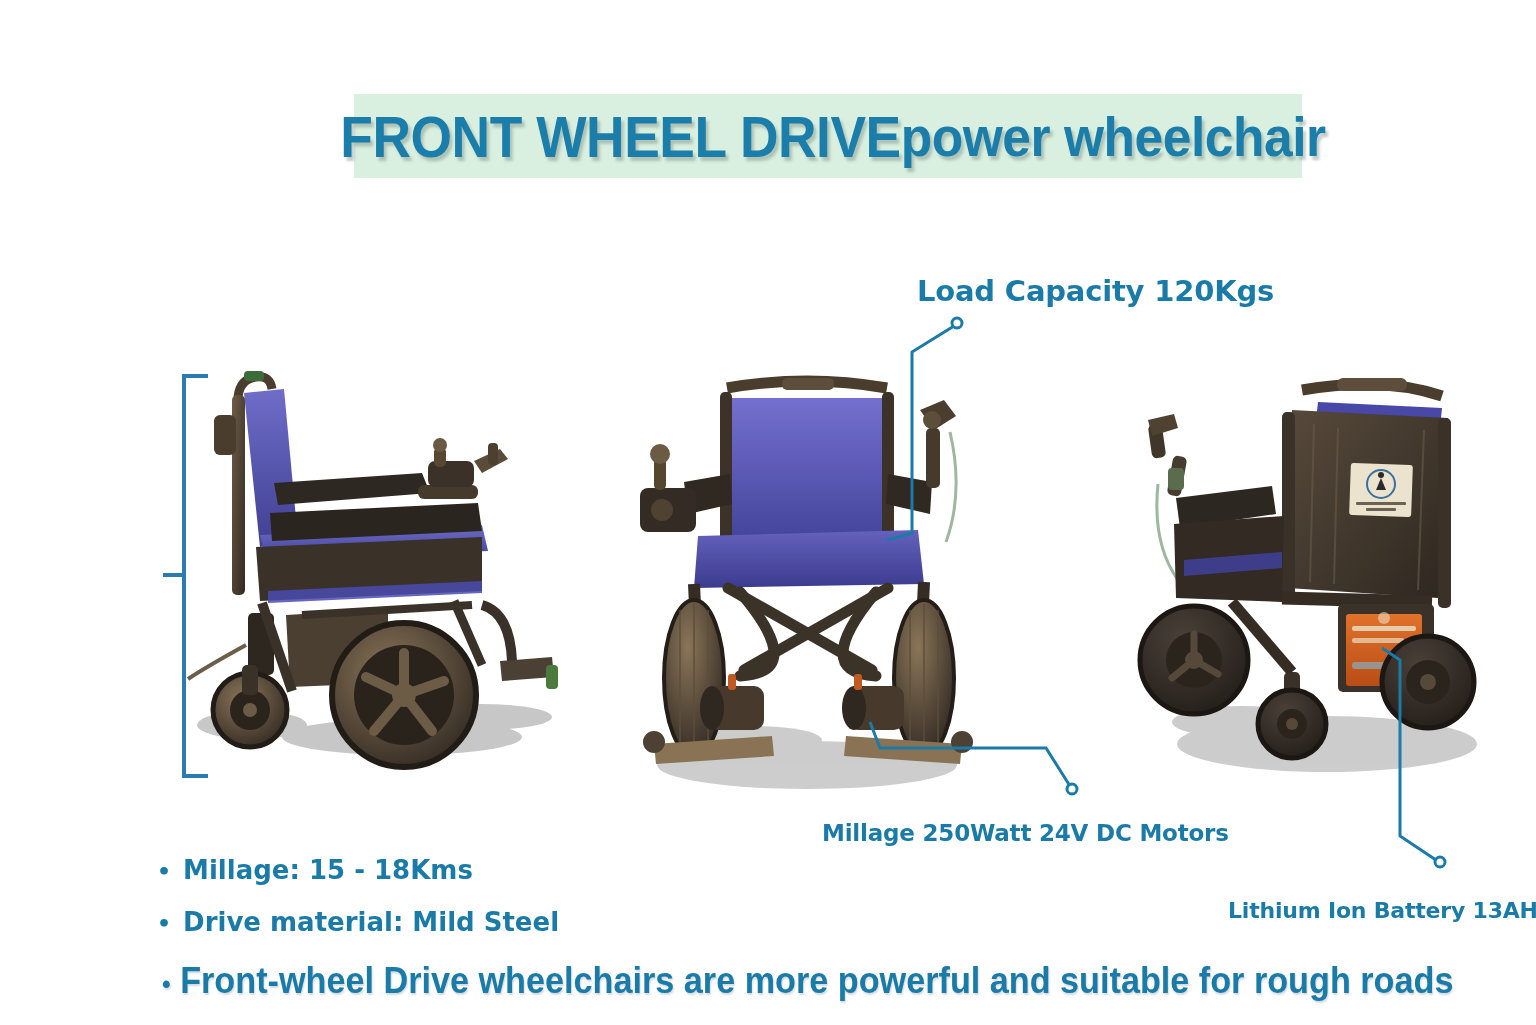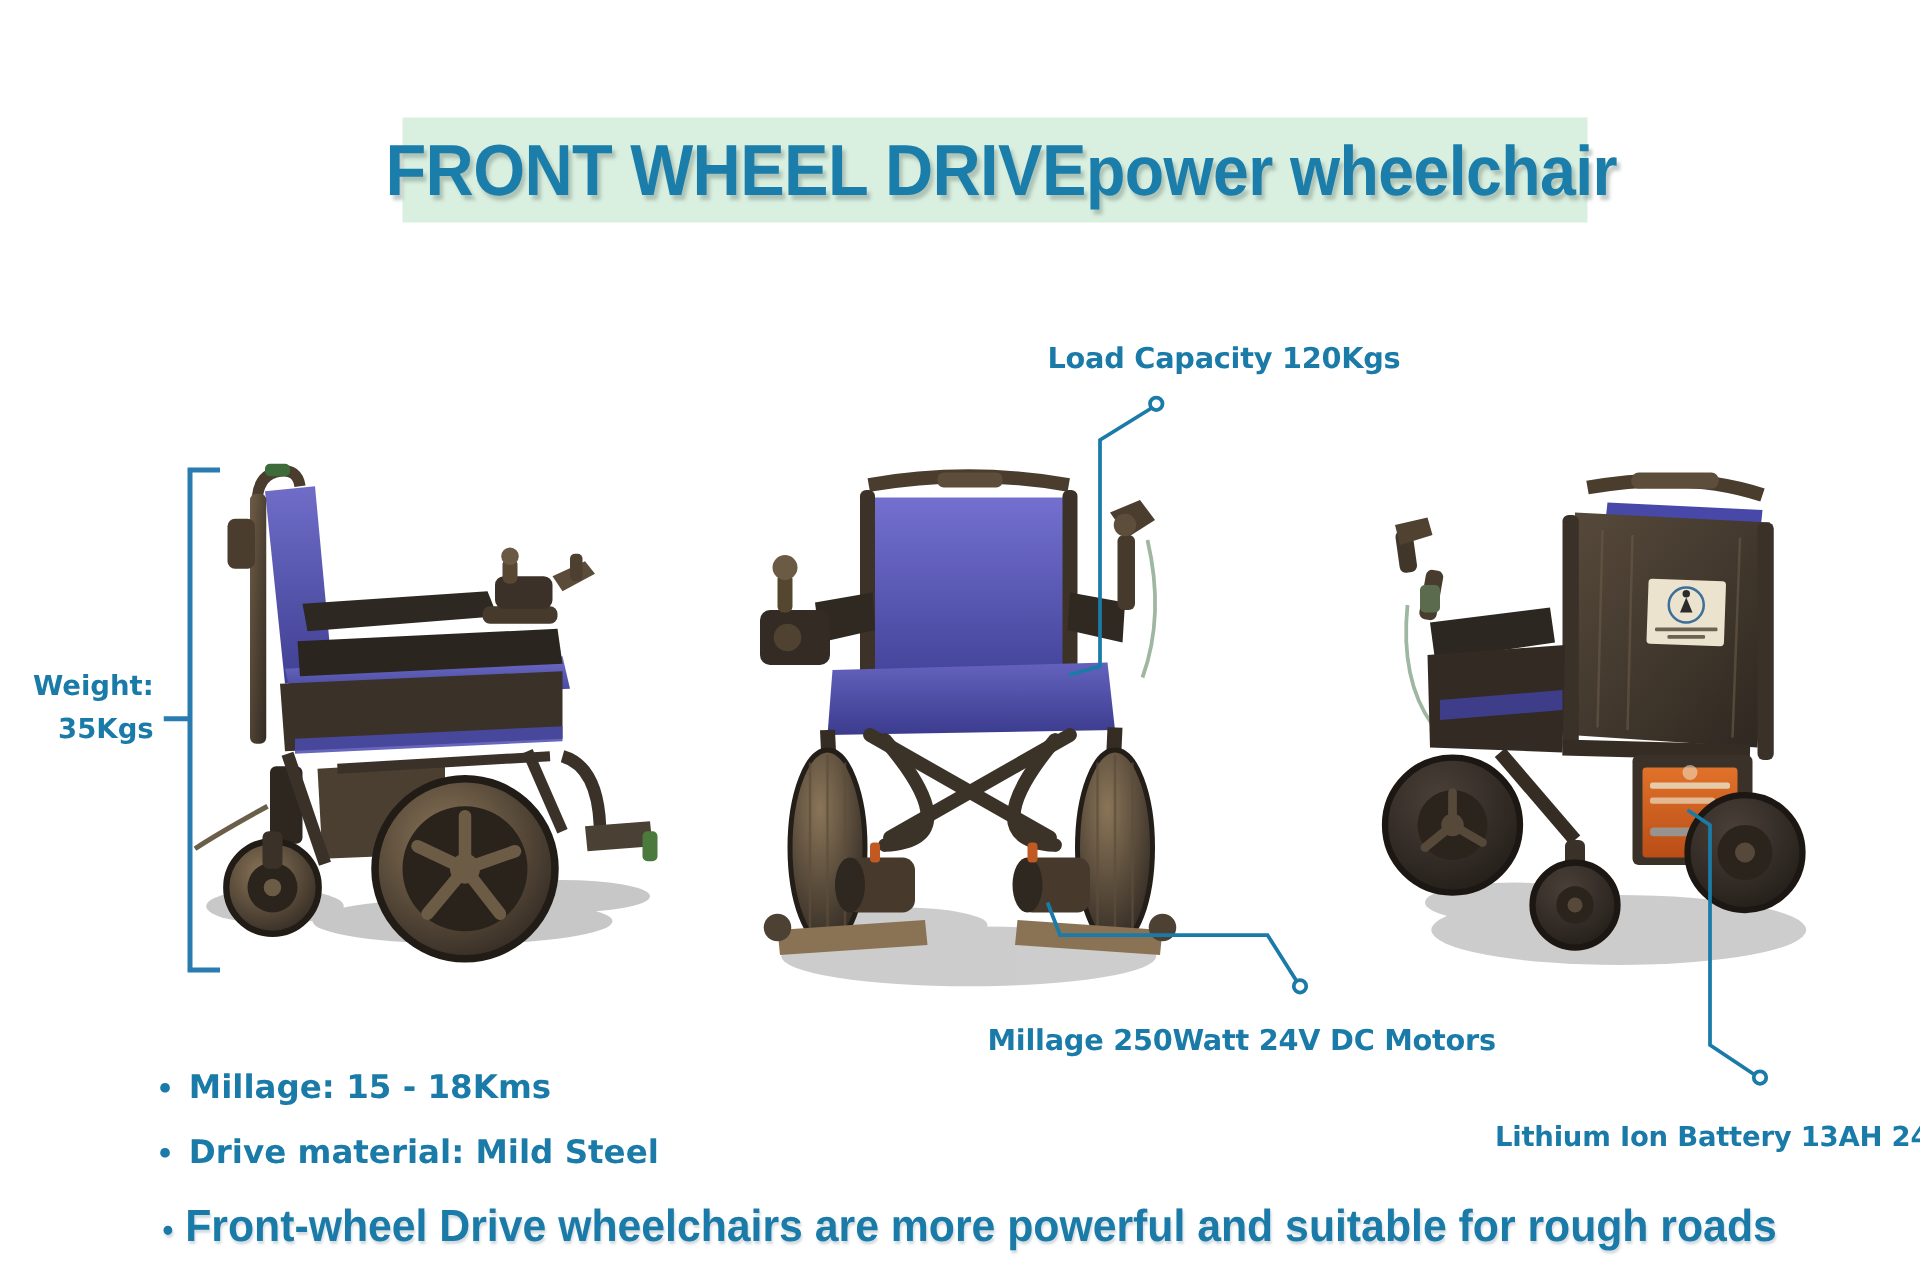--- a/index.html
+++ b/index.html
@@ -1,21 +1,21 @@
 <!DOCTYPE html>
 <html><head>
 <meta charset="utf-8">
 <style>
   html,body{margin:0;padding:0;}
   body{
     width:1536px;height:1025px;background:#ffffff;
     font-family:"Liberation Sans", sans-serif;
     overflow:hidden;position:relative;
   }
-  .stage{position:absolute;inset:0;}
+  .stage{position:absolute;inset:0;margin-left:32px;}
 
   
   .title-band{
     position:absolute;left:322px;top:94px;width:948px;height:84px;
     background:#d9f0e0;
   }
   .title-text{
     position:absolute;left:336px;top:96px;width:930px;height:80px;
     display:flex;align-items:center;justify-content:center;
     color:#1b7da9;
@@ -26,21 +26,21 @@
     white-space:nowrap;
   }
   .title-text .caps{font-size:58px;}
 
   
   .callout{
     position:absolute;color:#1b7ba8;font-weight:bold;
     font-family:"DejaVu Sans","Liberation Sans",sans-serif;
     white-space:nowrap;letter-spacing:-0.2px;
   }
-  #callout-load{left:838px;top:274px;font-size:23px;}
+  #callout-load{left:885px;top:274px;font-size:29px;}
   #callout-motors{left:790px;top:820px;font-size:23px;}
   #callout-battery{left:1196px;top:898px;font-size:22px;}
 
   
   .weight-label{
     position:absolute;left:18px;top:533px;width:105px;
     color:#1b7ba8;font-weight:bold;font-size:22px;
     font-family:"DejaVu Sans","Liberation Sans",sans-serif;
     line-height:34px;text-align:right;
   }
@@ -395,24 +395,20 @@
     <g stroke="#1b7ba8" stroke-width="3" fill="none">
       <path d="M1350 648 L1368 660 L1368 836 L1404 860"></path>
       <circle cx="1408" cy="862" r="5" fill="#ffffff" stroke="#1b7ba8" stroke-width="3"></circle>
     </g>
   </svg>
 
   <div class="callout" id="callout-load">Load Capacity 120Kgs</div>
   <div class="callout" id="callout-motors">Millage 250Watt 24V DC Motors</div>
   <div class="callout" id="callout-battery">Lithium Ion Battery 13AH 24V</div>
 
-  <div class="weight-label">
-    <span>Weight:</span>
-    <span class="l2">35Kgs</span>
-  </div>
 
   <div class="bullets">
     <div class="bullet">
       <span class="dot">•</span>
       <span>Millage: 15 - 18Kms</span>
     </div>
     <div class="bullet">
       <span class="dot">•</span>
       <span>Drive material: Mild Steel</span>
     </div>

